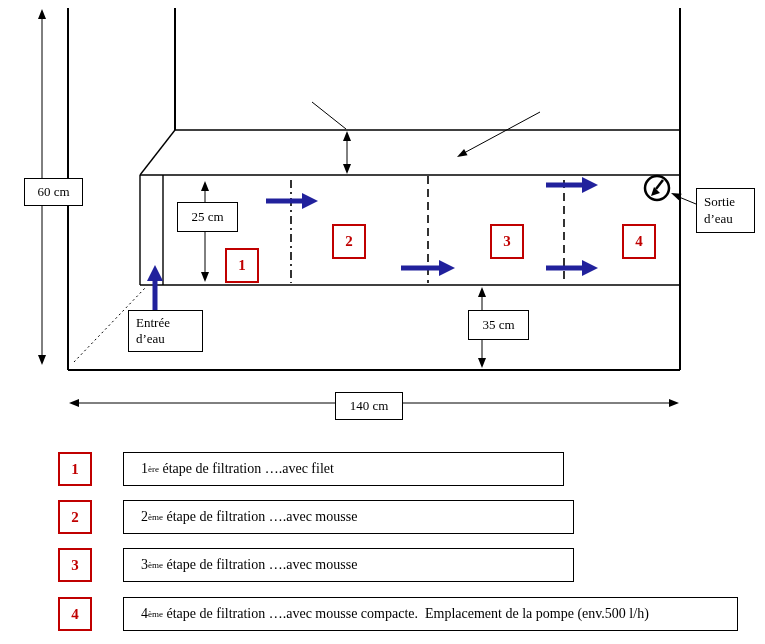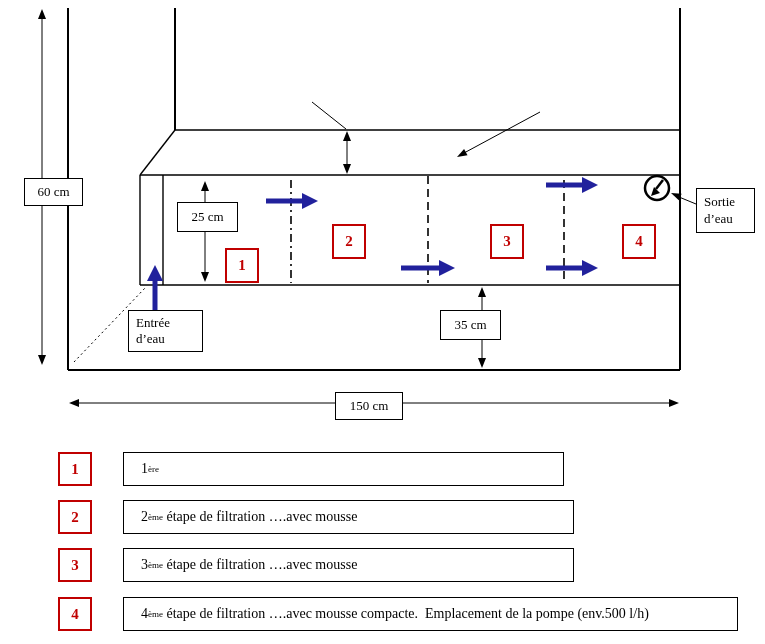--- a/index.html
+++ b/index.html
@@ -135,34 +135,35 @@
   <div class="lbl col" style="left:696px;top:188px;width:50px;height:43px">
     <span>Sortie</span>
     <span>d’eau</span>
   </div>
 
   <div class="lbl col" style="left:128px;top:310px;width:66px;height:40px">
     <span>Entrée</span>
     <span>d’eau</span>
   </div>
 
-  <div class="lbl" style="left:440px;top:310px;width:59px;height:28px">35 cm</div>
+  <div class="lbl" style="left:468px;top:310px;width:59px;height:28px">35 cm</div>
 
-  <div class="lbl" style="left:335px;top:392px;width:66px;height:26px">150 cm</div>
+  <div class="lbl" style="left:335px;top:392px;width:66px;height:26px">140 cm</div>
 
   <div class="stage-box" style="left:225px;top:248px;width:30px;height:31px">1</div>
   <div class="stage-box" style="left:332px;top:224px;width:30px;height:31px">2</div>
   <div class="stage-box" style="left:490px;top:224px;width:30px;height:31px">3</div>
   <div class="stage-box" style="left:622px;top:224px;width:30px;height:31px">4</div>
 
   <div>
     <div class="legend-num" style="top:452px">1</div>
     <div class="legend-box" style="top:452px;width:422px">
       <span>1</span>
         <sup>ère</sup>
+        <span> étape de filtration ….avec filet</span>
     </div>
 
     <div class="legend-num" style="top:500px">2</div>
     <div class="legend-box" style="top:500px;width:432px">
       <span>2</span>
         <sup>ème</sup>
         <span> étape de filtration ….avec mousse</span>
     </div>
 
     <div class="legend-num" style="top:548px">3</div>

